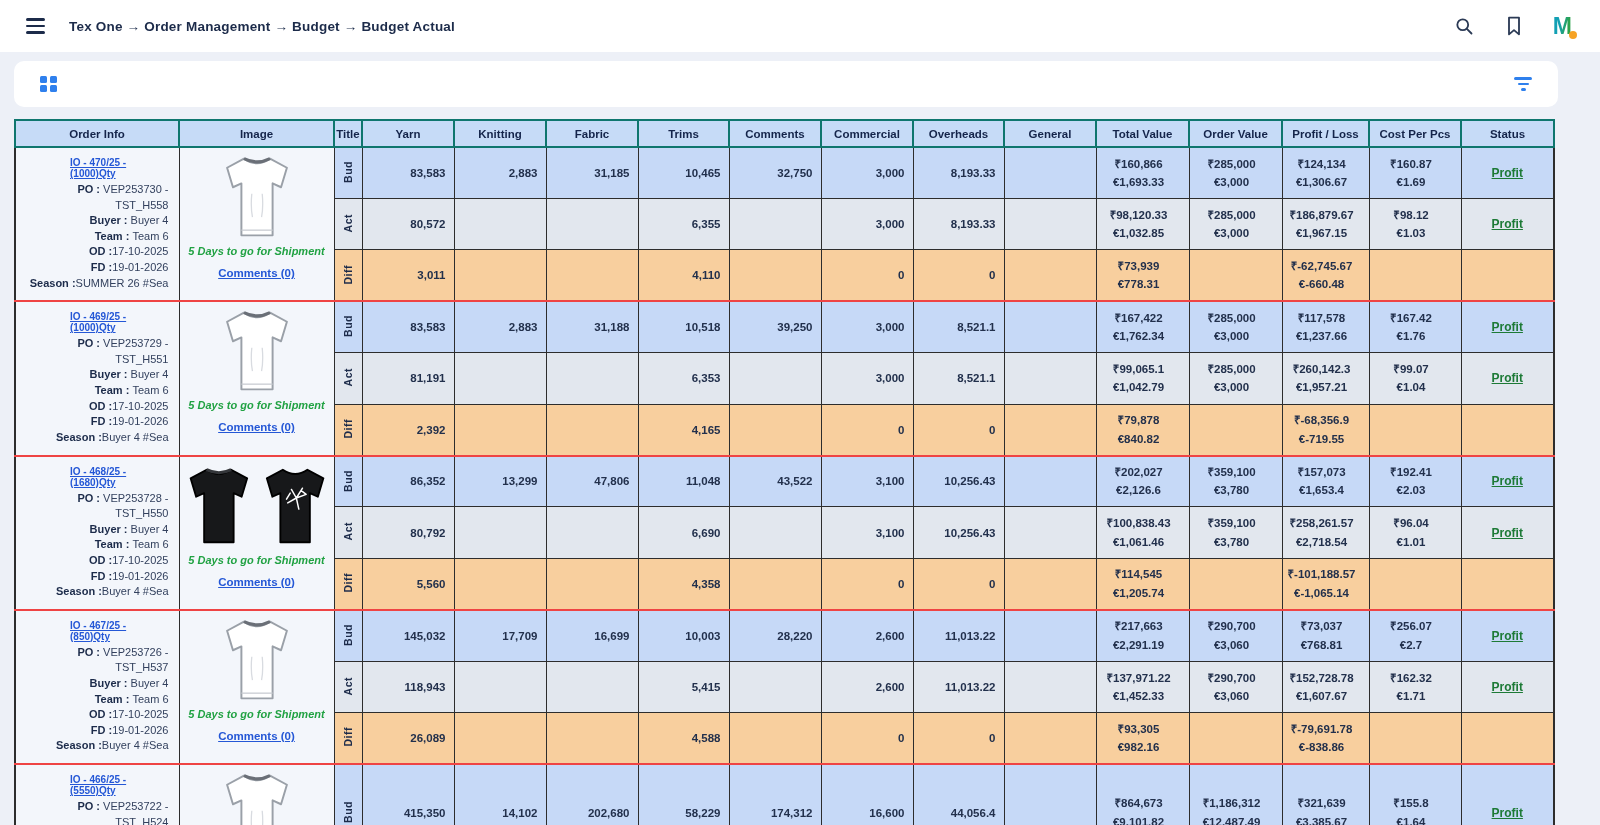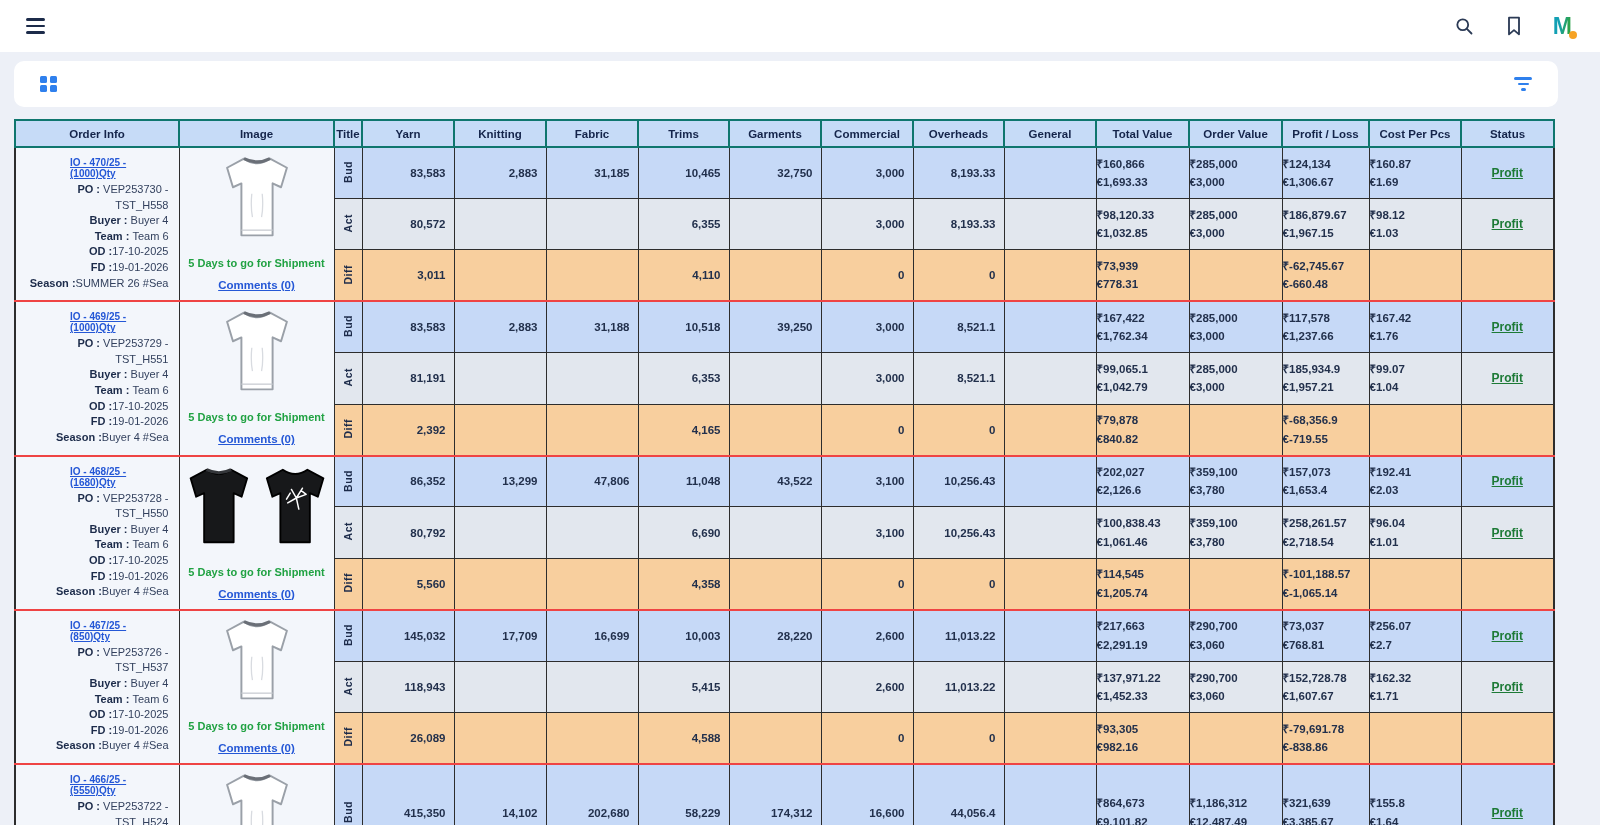--- a/index.html
+++ b/index.html
@@ -43,41 +43,42 @@
   td.rowlab, td.num, td.money, td.status-cell { height:50px; }
   tr.tall td.rowlab, tr.tall td.num, tr.tall td.money, tr.tall td.status-cell { height:62px; }
   tr td.oi, tr td.img-cell { background:#f3f6fb; vertical-align:top; }
   td.oi { padding:9px 10px; }
   .io-link { display:inline-block; color:#2457d6; font-weight:700; font-size:10px;
              text-decoration:underline; margin-bottom:3px; cursor:pointer;margin-left:44px; }
   .oi-line { font-size:11px; line-height:1.42; color:#33415e; font-weight:500;text-align:right; }
   .oi-line b { color:#1c2b4a; font-weight:700; }
   td.img-cell { text-align:center; padding-top:5px; }
   .shirt-wrap { display:flex; justify-content:center; align-items:flex-start; height:90px; }
-  .ship { color:#21a243; font-weight:700; font-size:11px; margin-top:14px; }
+  .ship { color:#21a243; font-weight:700; font-size:11px; margin-top:2px;font-style:italic; }
   .comments { display:inline-block; color:#2457d6; font-weight:700; font-size:11.5px;
               text-decoration:underline; margin-top:10px; cursor:pointer; }
   td.rowlab { text-align:center; vertical-align:middle; }
   .rot { writing-mode:vertical-rl; transform:rotate(180deg); font-weight:700;
          font-size:10.5px; color:#1c2b4a; letter-spacing:.5px; }
   td.num { text-align:right; padding-right:8px; vertical-align:middle; font-weight:600; }
-  td.money { text-align:left; padding-right:8px; vertical-align:middle; font-weight:600;
+  td.money { text-align:center; padding-right:8px; vertical-align:middle; font-weight:600;
              line-height:1.6; }
   td.status-cell { text-align:center; vertical-align:middle; }
   .profit { color:#1d7a36; font-weight:700; font-size:12px; text-decoration:underline; cursor:pointer; }
 </style>
 </head>
 <body>
 
 <div class="navbar">
   <div class="hamburger">
     <span></span>
       <span></span>
       <span></span>
   </div>
+  <div class="breadcrumb">Tex One → Order Management → Budget → Budget Actual</div>
   <div class="nav-right">
     <div class="nav-icon">
       <svg width="20" height="20" viewBox="0 0 24 24" fill="none" stroke="#2b3a55" stroke-width="2.2" stroke-linecap="round">
         <circle cx="10.5" cy="10.5" r="6.5"></circle>
           <path d="M15.5 15.5 L21 21"></path>
       </svg>
     </div>
     <div class="nav-icon">
       <svg width="18" height="20" viewBox="0 0 20 24" fill="none" stroke="#2b3a55" stroke-width="2.2" stroke-linejoin="round">
         <path d="M4 2 H16 V22 L10 17 L4 22 Z"></path>
@@ -126,21 +127,21 @@
       </colgroup>
       <thead>
         <tr>
           <th>Order Info</th>
           <th>Image</th>
           <th>Title</th>
           <th>Yarn</th>
           <th>Knitting</th>
           <th>Fabric</th>
           <th>Trims</th>
-          <th>Garments</th>
+          <th>Comments</th>
           <th>Commercial</th>
           <th>Overheads</th>
           <th>General</th>
           <th>Total Value</th>
           <th>Order Value</th>
           <th>Profit / Loss</th>
           <th>Cost Per Pcs</th>
           <th>Status</th>
         </tr>
       </thead>
@@ -283,21 +284,21 @@
           <td class="num"></td>
           <td class="money">
             <div>₹99,065.1</div>
             <div>€1,042.79</div>
           </td>
           <td class="money">
             <div>₹285,000</div>
             <div>€3,000</div>
           </td>
           <td class="money">
-            <div>₹185,934.9</div>
+            <div>₹260,142.3</div>
             <div>€1,957.21</div>
           </td>
           <td class="money">
             <div>₹99.07</div>
             <div>€1.04</div>
           </td>
           <td class="status-cell"><a class="profit">Profit</a></td>
         </tr>
         <tr class="diff">
           <td class="rowlab"><span class="rot">Diff</span></td>

